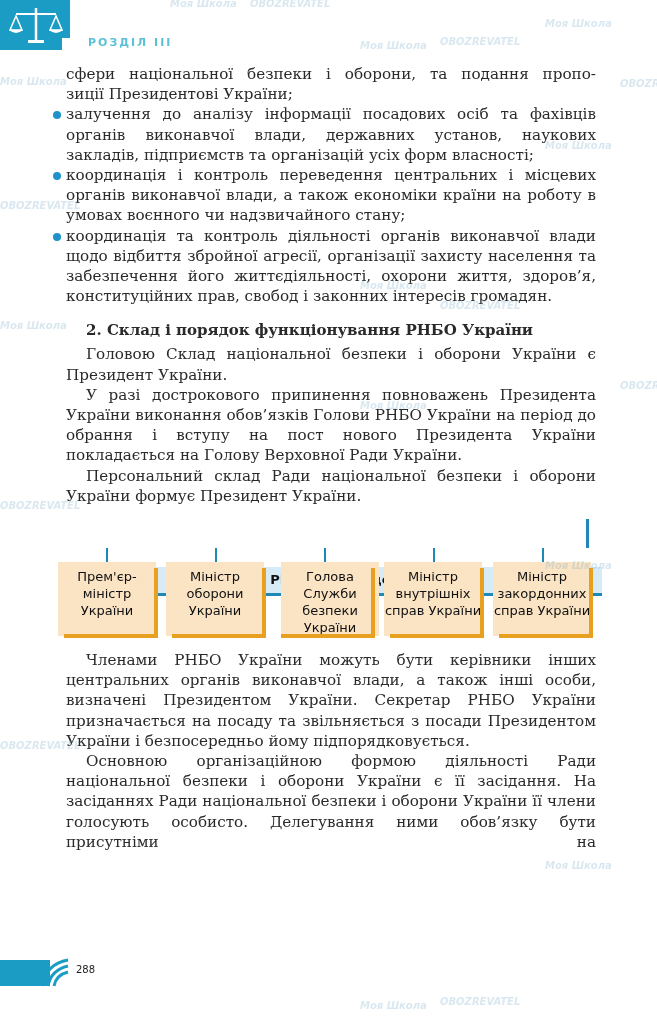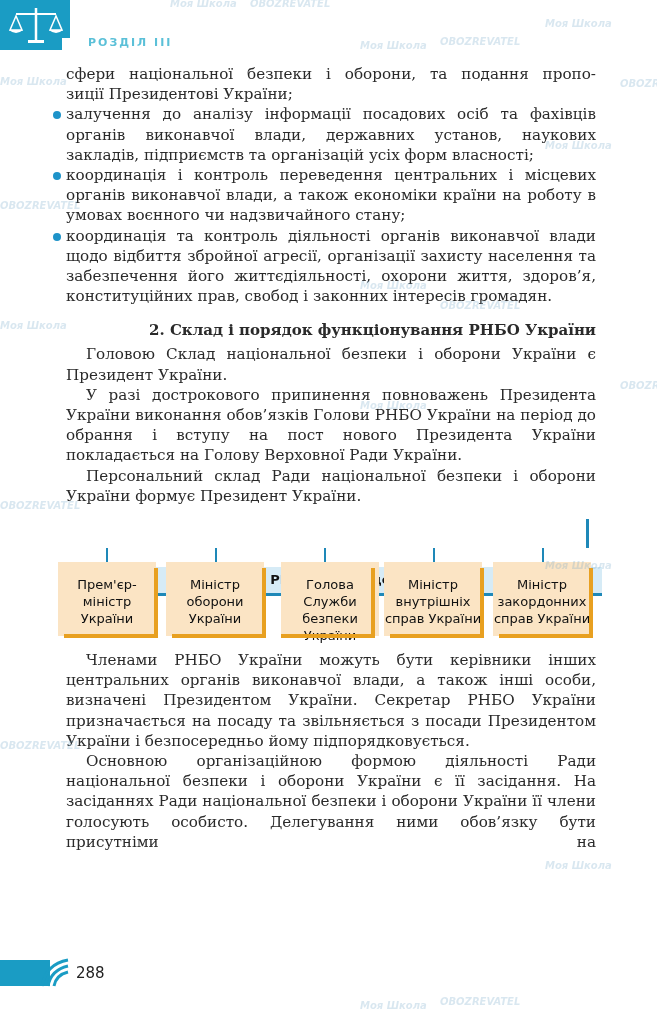--- a/index.html
+++ b/index.html
@@ -18,44 +18,44 @@
       position: absolute; left: 88px; top: 36px; font-family: "DejaVu Sans", "Liberation Sans", sans-serif;
       font-size: 11px; font-weight: bold; letter-spacing: 2px; color: #5bc0d8;
     }
     .content { position: absolute; left: 66px; top: 64px; width: 530px; }
     .line-block { font-size: 15.2px; line-height: 20.2px; text-align: justify; text-align-last: left; }
     .bullet-item { position: relative; margin-left: 14px; }
     .bullet-dot {
       position: absolute; left: -13px; top: 7px; width: 8px; height: 8px; border-radius: 50%; background: #1e93c9;
     }
     .indent { text-indent: 20px; }
-    .subheading { font-weight: bold; font-size: 15px; line-height: 20px; margin: 14px 0 4px 20px; text-align: right; }
+    .subheading { font-weight: bold; font-size: 15px; line-height: 20px; margin: 14px 0 4px 20px; }
     .p { margin: 0; }
     .diagram { position: relative; margin: 8px 0 10px -8px; width: 540px; height: 126px; }
     .diag-title {
       position: absolute; left: 0; top: 5px; width: 544px; height: 26px; background: #d6ebf6;
       border-bottom: 3px solid #1e88b8;
       font-family: "DejaVu Sans", "Liberation Sans", sans-serif; font-weight: bold; font-size: 13px;
       text-align: center; line-height: 26px; color: #111; margin-top: 48px;
     }
     .diag-right-bar { position: absolute; left: 528px; top: 5px; width: 3px; height: 29px; background: #1e88b8; }
     .diag-boxes { position: absolute; left: 0; top: 34px; width: 540px; height: 92px; }
     .diag-box {
       position: absolute; top: 14px; width: 98px; height: 74px; background: #fbe4c4;
       font-family: "DejaVu Sans", "Liberation Sans", sans-serif; font-size: 13px; line-height: 17px;
-      text-align: center; color: #111; padding-top: 14px; box-sizing: border-box;
+      text-align: center; color: #111; padding-top: 6px; box-sizing: border-box;
     }
     .diag-box-shadow-r { position: absolute; top: 20px; width: 4px; height: 70px; background: #e8a020; }
     .diag-box-shadow-b { position: absolute; top: 86px; width: 94px; height: 4px; background: #e8a020; }
     .diag-connector { position: absolute; top: 0; width: 2px; height: 14px; background: #1e88b8; }
     .footer-bar { position: absolute; left: 0; top: 960px; width: 50px; height: 26px; background: #1a9cc4; }
     .footer-arcs { position: absolute; left: 38px; top: 958px; width: 34px; height: 30px; }
     .page-number {
       position: absolute; left: 76px; top: 964px; font-family: "DejaVu Sans", "Liberation Sans", sans-serif;
-      font-size: 15px; color: #222;
+      font-size: 10px; color: #222;
     }
     .wm {
       position: absolute; font-family: "DejaVu Sans", "Liberation Sans", sans-serif; font-size: 10px;
       font-style: italic; font-weight: bold; color: rgba(120,170,200,0.28); white-space: nowrap; pointer-events: none;
     }
   </style>
 </head>
 <body>
 
 <div class="header-block">

